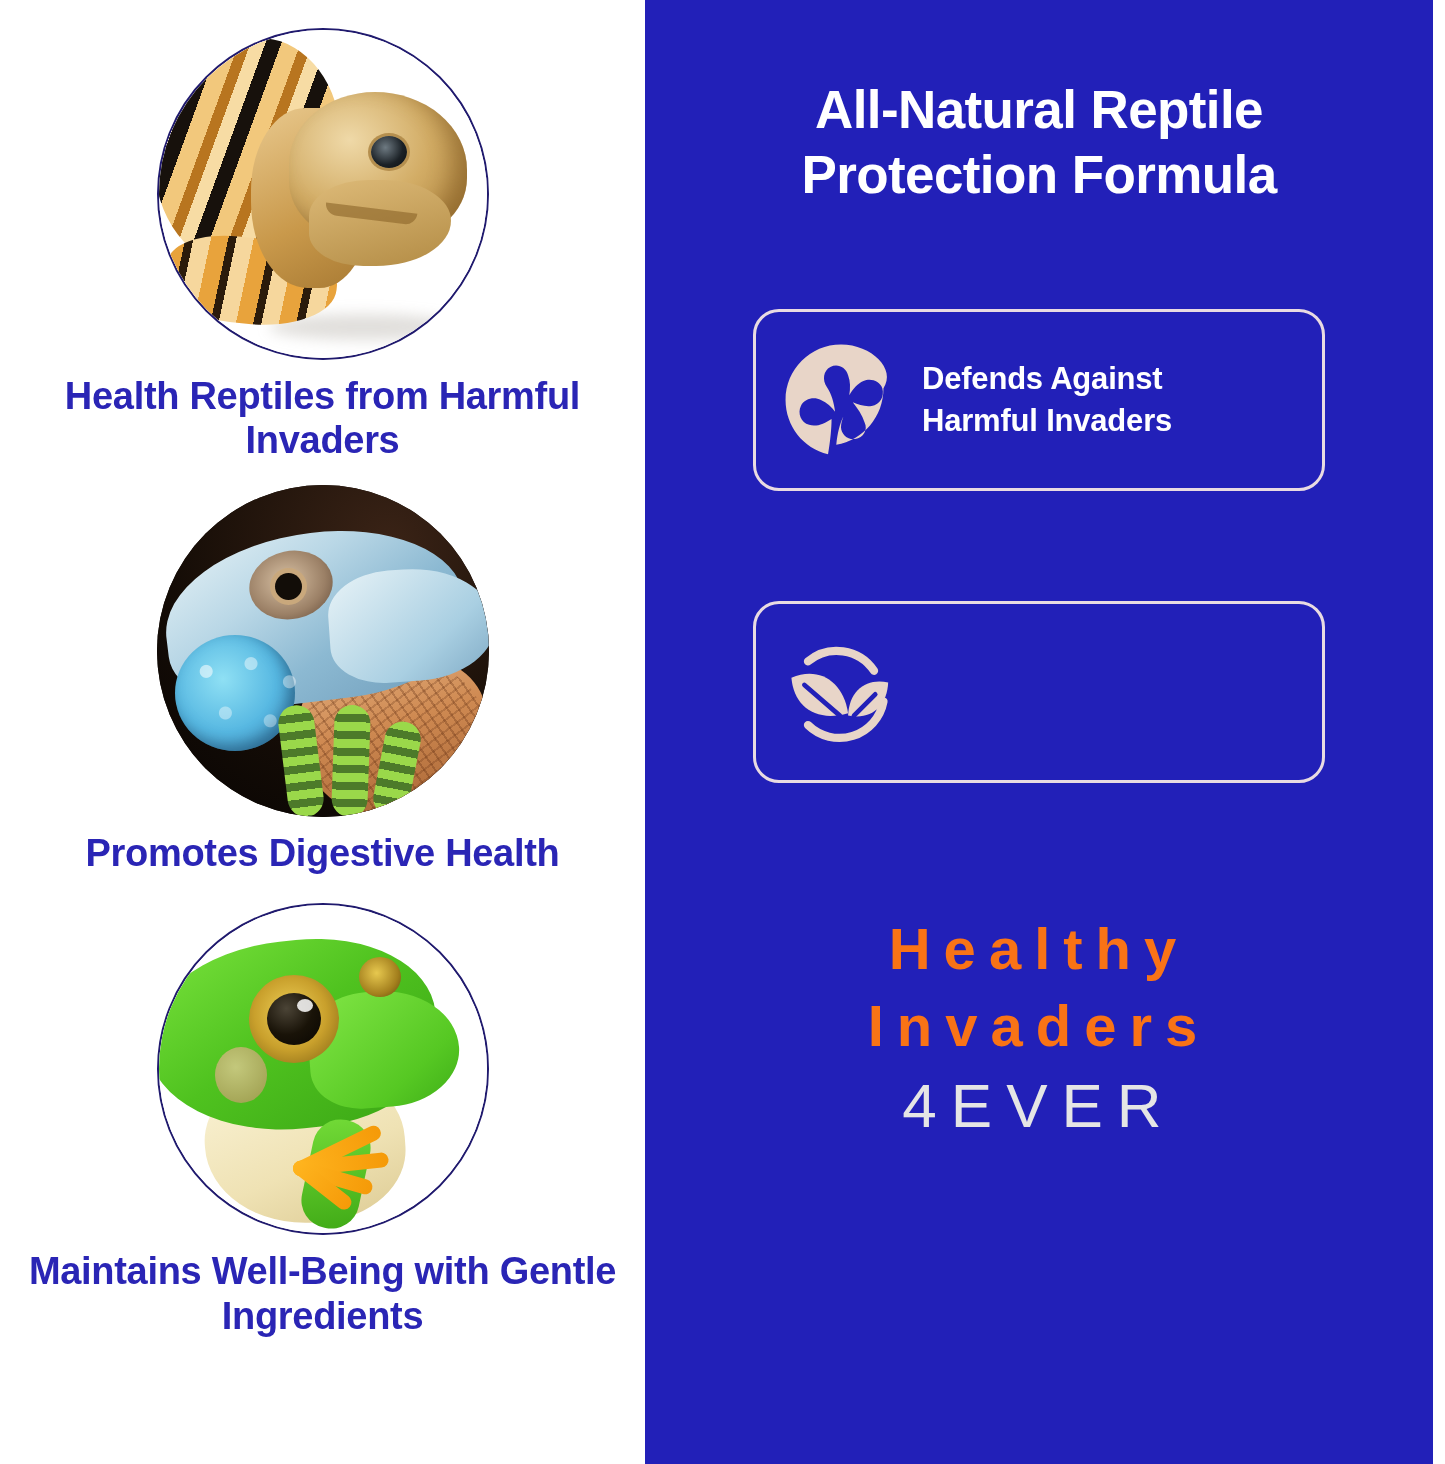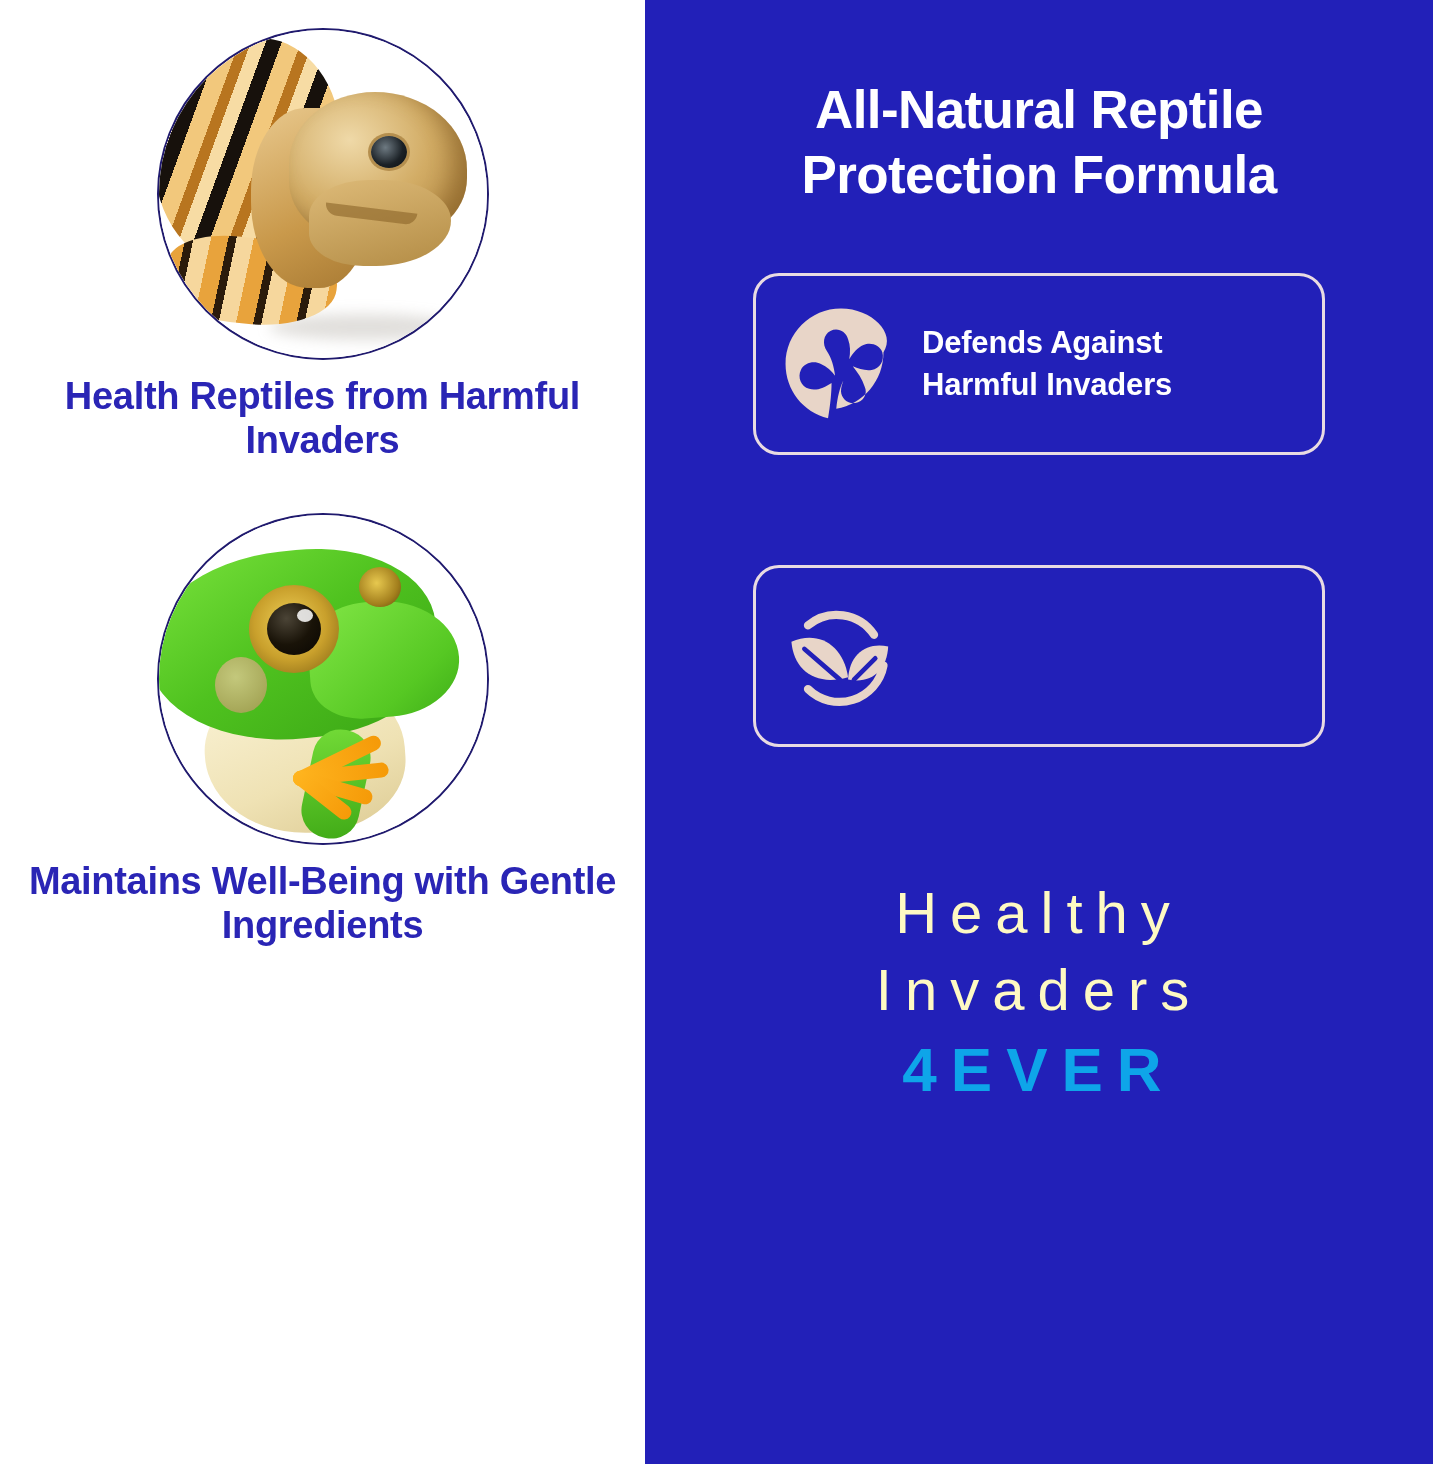--- a/index.html
+++ b/index.html
@@ -269,21 +269,21 @@
   }
   .headline {
     width:700px;
     text-align:center;
     color:#ffffff;
     font-size:53px;
     font-weight:bold;
     line-height:1.22;
     letter-spacing:-0.6px;
   }
-  .badges { margin-top:66px; display:flex; flex-direction:column; gap:110px; }
+  .badges { margin-top:102px; display:flex; flex-direction:column; gap:110px; }
   .badge {
     width:572px; height:182px;
     border:3px solid #e9dbe2;
     border-radius:26px;
     display:flex;
     align-items:center;
     padding-left:26px;
     gap:22px;
   }
   .badge-icon { width:118px; height:118px; flex:none; position:relative; }
@@ -291,30 +291,30 @@
     color:#ffffff;
     font-size:31px;
     font-weight:bold;
     line-height:1.35;
     letter-spacing:-0.2px;
     white-space:pre-line;
   }
 
   .brand { margin-top:128px; text-align:center; }
   .brand-l1, .brand-l2 {
-    color:#fef9c3;
+    color:#f97316;
     font-size:58px;
-    font-weight:400;
+    font-weight:700;
     letter-spacing:13px;
     line-height:1.32;
   }
   .brand-l3 {
-    color:#0ea5e9;
+    color:#e5e5e5;
     font-size:62px;
-    font-weight:bold;
+    font-weight:normal;
     letter-spacing:14px;
     line-height:1.3;
     margin-top:2px;
   }
 </style>
 </head>
 <body>
 
 <div class="page">
 
@@ -331,20 +331,39 @@
           <div class="tort-jaw"></div>
           <div class="tort-mouth"></div>
           <div class="tort-eye"></div>
         </div>
       </div>
       <div class="caption">Health Reptiles from Harmful Invaders</div>
     </div>
 
     <div class="sp-1"></div>
 
+    <div class="feature-block">
+      <div class="photo-circle">
+        <div class="iguana">
+          <div class="ig-dark"></div>
+          <div class="ig-dewlap"></div>
+          <div class="ig-dewlap-tex"></div>
+          <div class="ig-head"></div>
+          <div class="ig-snout"></div>
+          <div class="ig-cheek"></div>
+          <div class="ig-scales"></div>
+          <div class="ig-eye-ring"></div>
+          <div class="ig-pupil"></div>
+          <div class="ig-toe t1"></div>
+          <div class="ig-toe t2"></div>
+          <div class="ig-toe t3"></div>
+        </div>
+      </div>
+      <div class="caption">Promotes Digestive Health</div>
+    </div>
 
     <div class="sp-2"></div>
 
     <div class="feature-block">
       <div class="photo-circle ringed">
         <div class="frog">
           <div class="frog-belly"></div>
           <div class="frog-body"></div>
           <div class="frog-snout"></div>
           <div class="frog-leg"></div>

